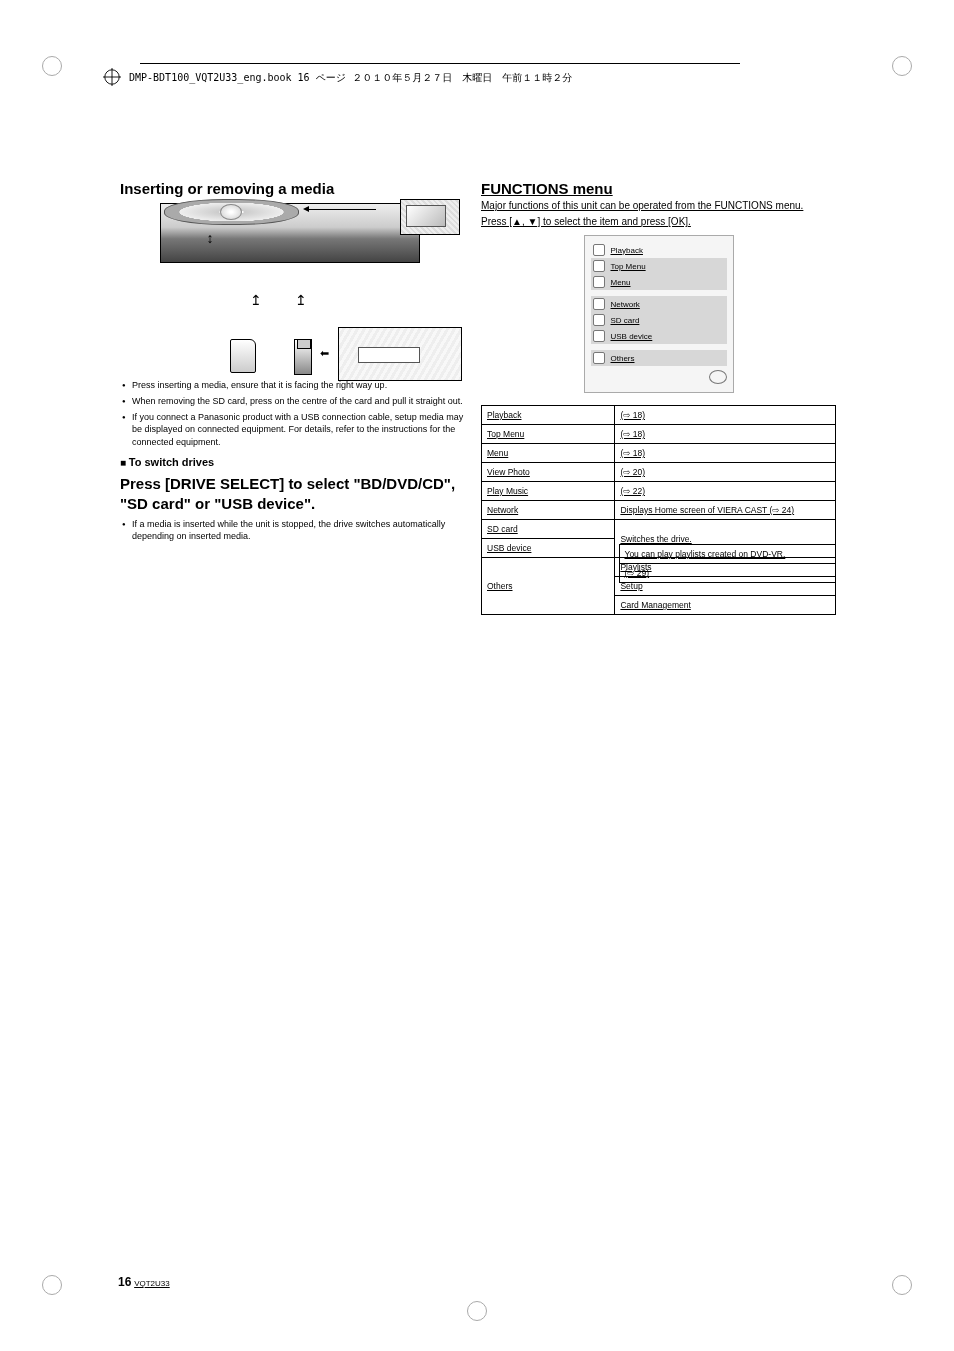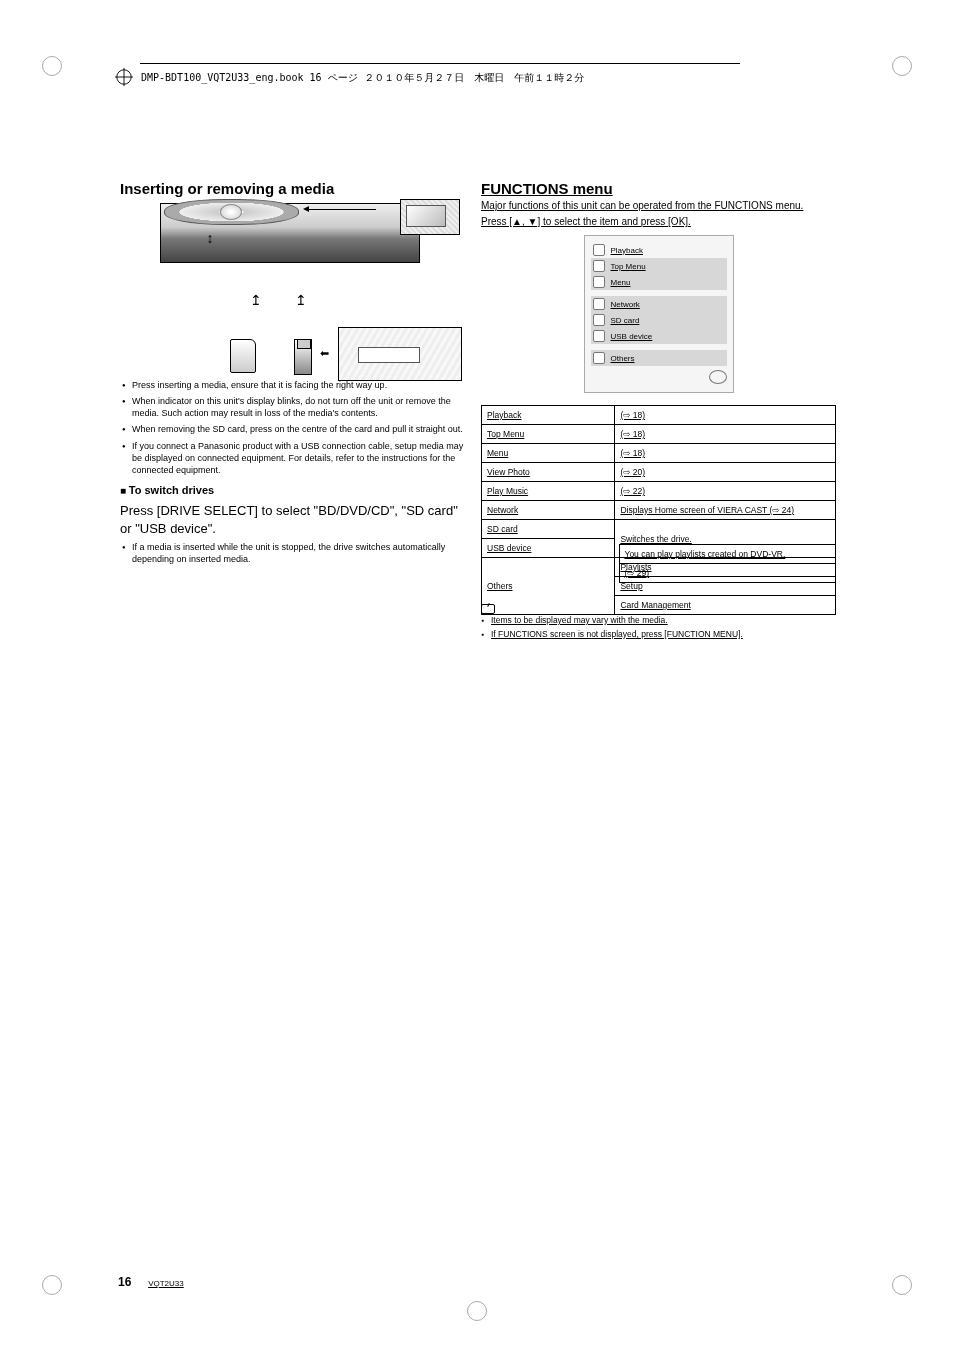--- a/index.html
+++ b/index.html
@@ -14,21 +14,21 @@
     .reg-target {
       position: absolute;
       width: 20px;
       height: 20px;
       border: 1px solid #aaa;
       border-radius: 50%;
     }
     .file-header {
       position: absolute;
       top: 68px;
-      left: 115px;
+      left: 103px;
       display: flex;
       align-items: center;
       gap: 8px;
     }
     .file-header-text {
       font-size: 10px;
       font-family: "MS Gothic", monospace;
     }
     .overline {
       position: absolute;
@@ -201,21 +201,21 @@
 
     .notice { margin-top: 20px; font-size: 8.5px; line-height: 1.4; }
     .notice-icon { display:inline-block; width: 14px; height: 10px; border:1px solid #000; border-radius:2px; vertical-align:middle; margin-right:4px; position:relative; }
     .notice-icon::before { content:""; position:absolute; left:6px; top:-2px; width:1px; height:4px; background:#000; transform:rotate(25deg);}
     .notice ul { list-style:none; padding-left: 0; }
     .notice li { position:relative; padding-left:10px; margin-bottom:2px; }
     .notice li::before { content:"●"; font-size:5px; position:absolute; left:0; top:2px;}
 
     .pgnum { position:absolute; bottom: 62px; left: 118px; font-size: 10px; }
     .pgnum .n { font-weight:bold; font-size: 12px; }
-    .pgnum .code { margin-left: 14px; font-size: 8px; text-decoration: underline; }
+    .pgnum .code { font-size: 8px; text-decoration: underline; }
 
     .bottom-reg {
       position: absolute;
       bottom: 30px;
       left: 50%;
       transform: translateX(-50%);
     }
   </style>
 </head>
 <body>
@@ -257,27 +257,26 @@
         <div class="sd-card"></div>
         <div class="usb-stick"></div>
       </div>
       <div class="bottom-panel"></div>
       <div class="bottom-slot"></div>
       <div class="usb-arrow">⬅</div>
     </div>
 
     <ul class="bullets">
       <li>Press inserting a media, ensure that it is facing the right way up.</li>
-      <li>When indicator on this unit's display blinks, do not turn off the unit or remove the media. Such action may result in loss of the media's contents.</li>
       <li>When removing the SD card, press on the centre of the card and pull it straight out.</li>
       <li>If you connect a Panasonic product with a USB connection cable, setup media may be displayed on connected equipment. For details, refer to the instructions for the connected equipment.</li>
     </ul>
 
     <div class="square-head">To switch drives</div>
-    <div style="font-size:13px; font-weight:normal; line-height:1.35;">Press [DRIVE SELECT] to select "BD/DVD/CD", "SD card" or "USB device".</div>
+    <div style="font-size:15px; font-weight:bold; line-height:1.35;">Press [DRIVE SELECT] to select "BD/DVD/CD", "SD card" or "USB device".</div>
     <ul class="bullets" style="margin-top:4px;">
       <li>If a media is inserted while the unit is stopped, the drive switches automatically depending on inserted media.</li>
     </ul>
   </div>
 
   <div class="col-right">
     <div class="h1">FUNCTIONS menu</div>
     <div class="menu-desc">Major functions of this unit can be operated from the FUNCTIONS menu.</div>
     <div class="menu-desc" style="margin-top:2px;">Press [▲, ▼] to select the item and press [OK].</div>
 
@@ -371,26 +370,19 @@
             <td>You can play playlists created on DVD-VR.</td>
           </tr>
         <tr>
             <td style="border:none;"></td>
             <td style="border:none;"></td>
             <td>(⇨ 29)</td>
           </tr>
       </tbody>
     </table>
 
-    <div class="notice">
-      <div><span class="notice-icon"></span></div>
-      <ul>
-        <li>Items to be displayed may vary with the media.</li>
-        <li>If FUNCTIONS screen is not displayed, press [FUNCTION MENU].</li>
-      </ul>
-    </div>
   </div>
 </div>
 
 <div class="pgnum">
   <span class="n">16</span>
   <span class="code">VQT2U33</span>
 </div>
 
 </body></html>

